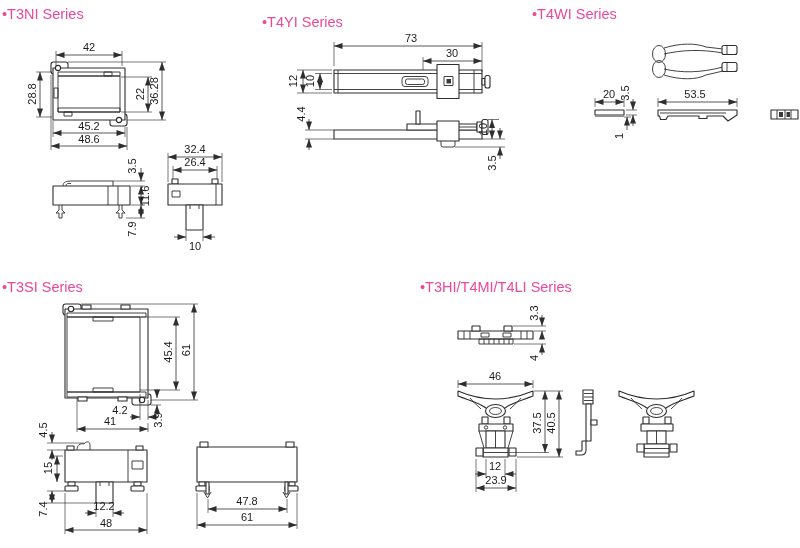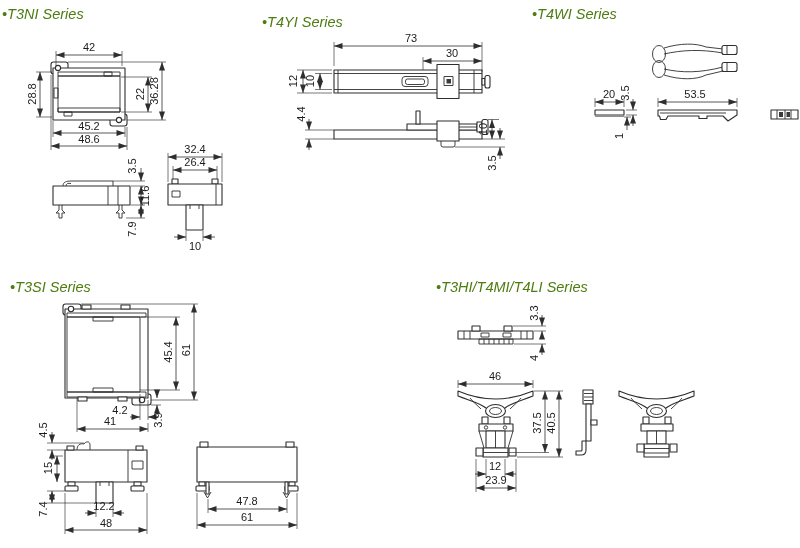--- a/index.html
+++ b/index.html
@@ -1,35 +1,35 @@
 <!DOCTYPE html>
 <html><head>
 <meta charset="utf-8">
 <style>
   html,body{margin:0;padding:0;background:#fff;}
   body{width:800px;height:548px;position:relative;font-family:"Liberation Sans",sans-serif;overflow:hidden;}
-  .title{position:absolute;font-size:14.5px;font-weight:400;color:#4d7c0f;white-space:nowrap;font-style:italic;}
+  .title{position:absolute;font-size:14.5px;font-weight:400;color:#ec4899;white-space:nowrap;}
   svg{position:absolute;left:0;top:0;}
   svg text{font-family:"Liberation Sans",sans-serif;}
   .dt{font-size:11px;fill:#1b1b1b;text-anchor:middle;}
   .s{fill:#fff;stroke:#2e2e2e;stroke-width:1.1;stroke-linejoin:round;}
   .sn{fill:none;stroke:#2e2e2e;stroke-width:0.9;stroke-linejoin:round;}
   .dk{fill:#3a3a3a;stroke:none;}
   .gray{fill:#8f8f8f;stroke:none;}
   .dl{stroke:#2e2e2e;stroke-width:0.8;fill:none;}
   .xl{stroke:#2e2e2e;stroke-width:0.65;fill:none;}
 </style>
 </head>
 <body>
 
 <div class="title" style="left:2px;top:6px">•T3NI Series</div>
 <div class="title" style="left:262px;top:14px">•T4YI Series</div>
 <div class="title" style="left:532px;top:6px">•T4WI Series</div>
-<div class="title" style="left:10px;top:279px">•T3SI Series</div>
-<div class="title" style="left:436px;top:279px">•T3HI/T4MI/T4LI Series</div>
+<div class="title" style="left:2px;top:279px">•T3SI Series</div>
+<div class="title" style="left:420px;top:279px">•T3HI/T4MI/T4LI Series</div>
 
 <svg width="800" height="548" viewBox="0 0 800 548">
 <defs>
   <marker id="ar" markerUnits="userSpaceOnUse" markerWidth="10" markerHeight="8" refX="9" refY="4" orient="auto-start-reverse">
     <path d="M0.5,1 L9,4 L0.5,7 Z" fill="#2e2e2e"></path>
   </marker>
 </defs>
 
 <g>
   <rect class="s" x="51" y="62" width="17" height="12" rx="2.5"></rect>

